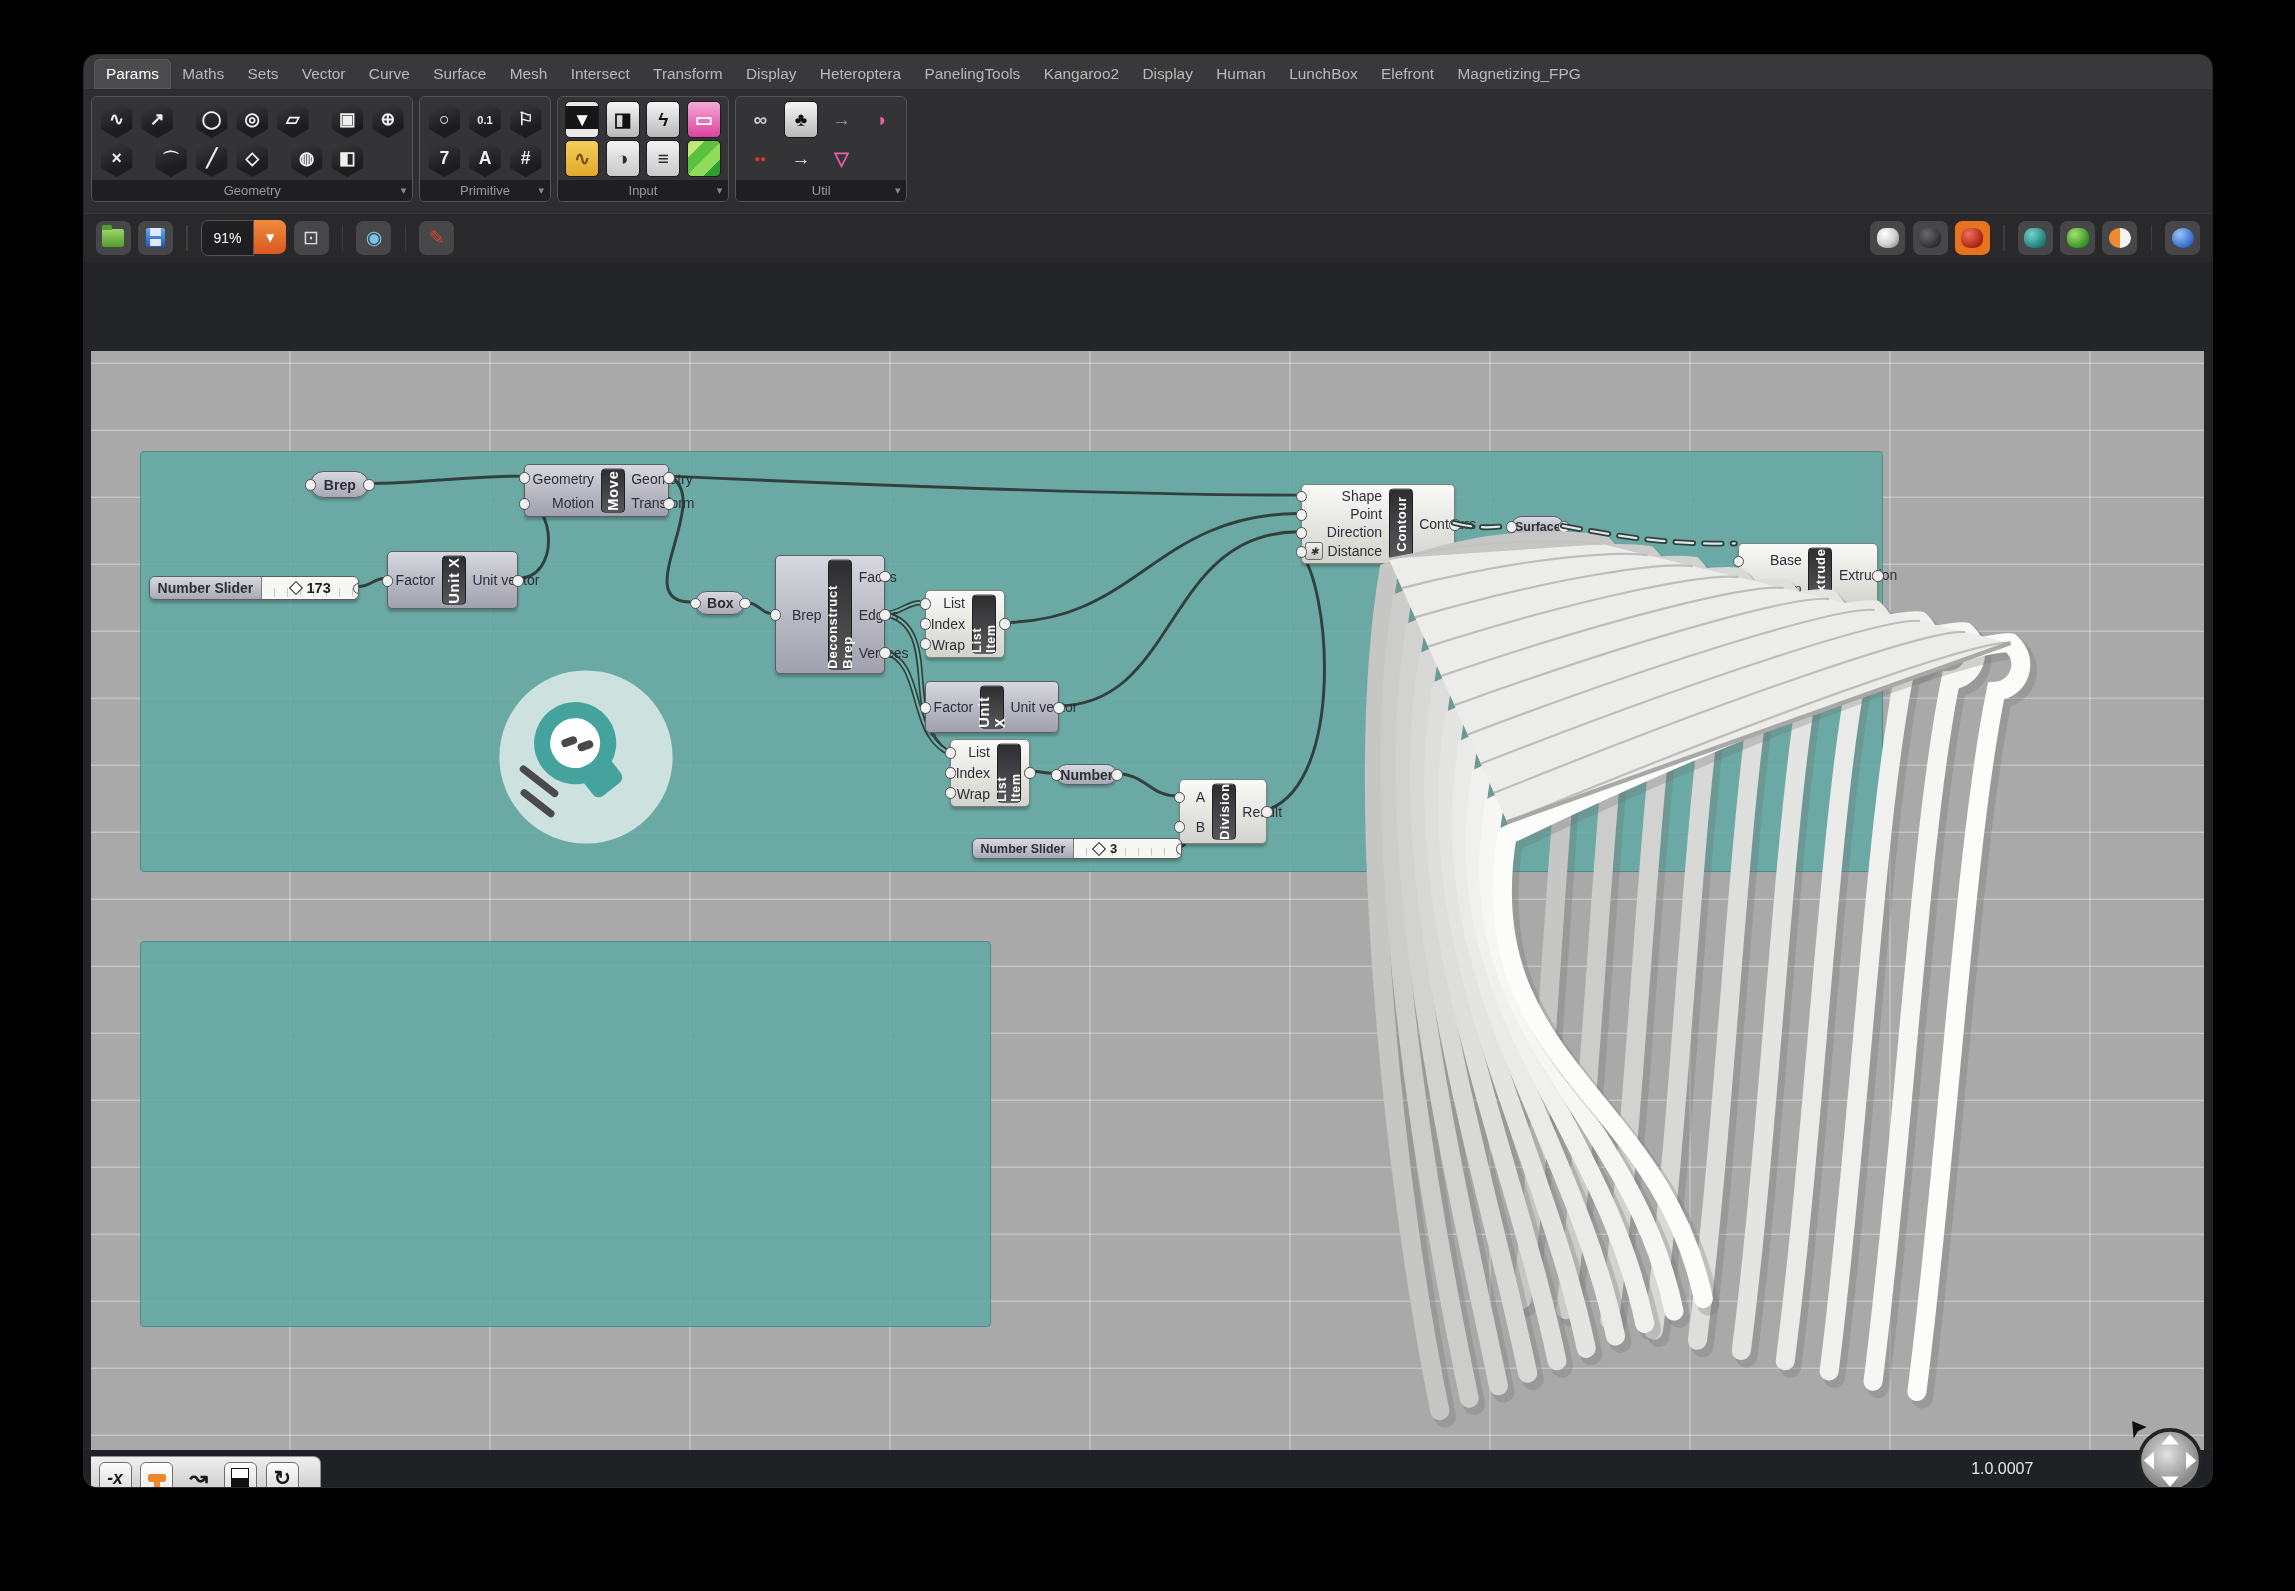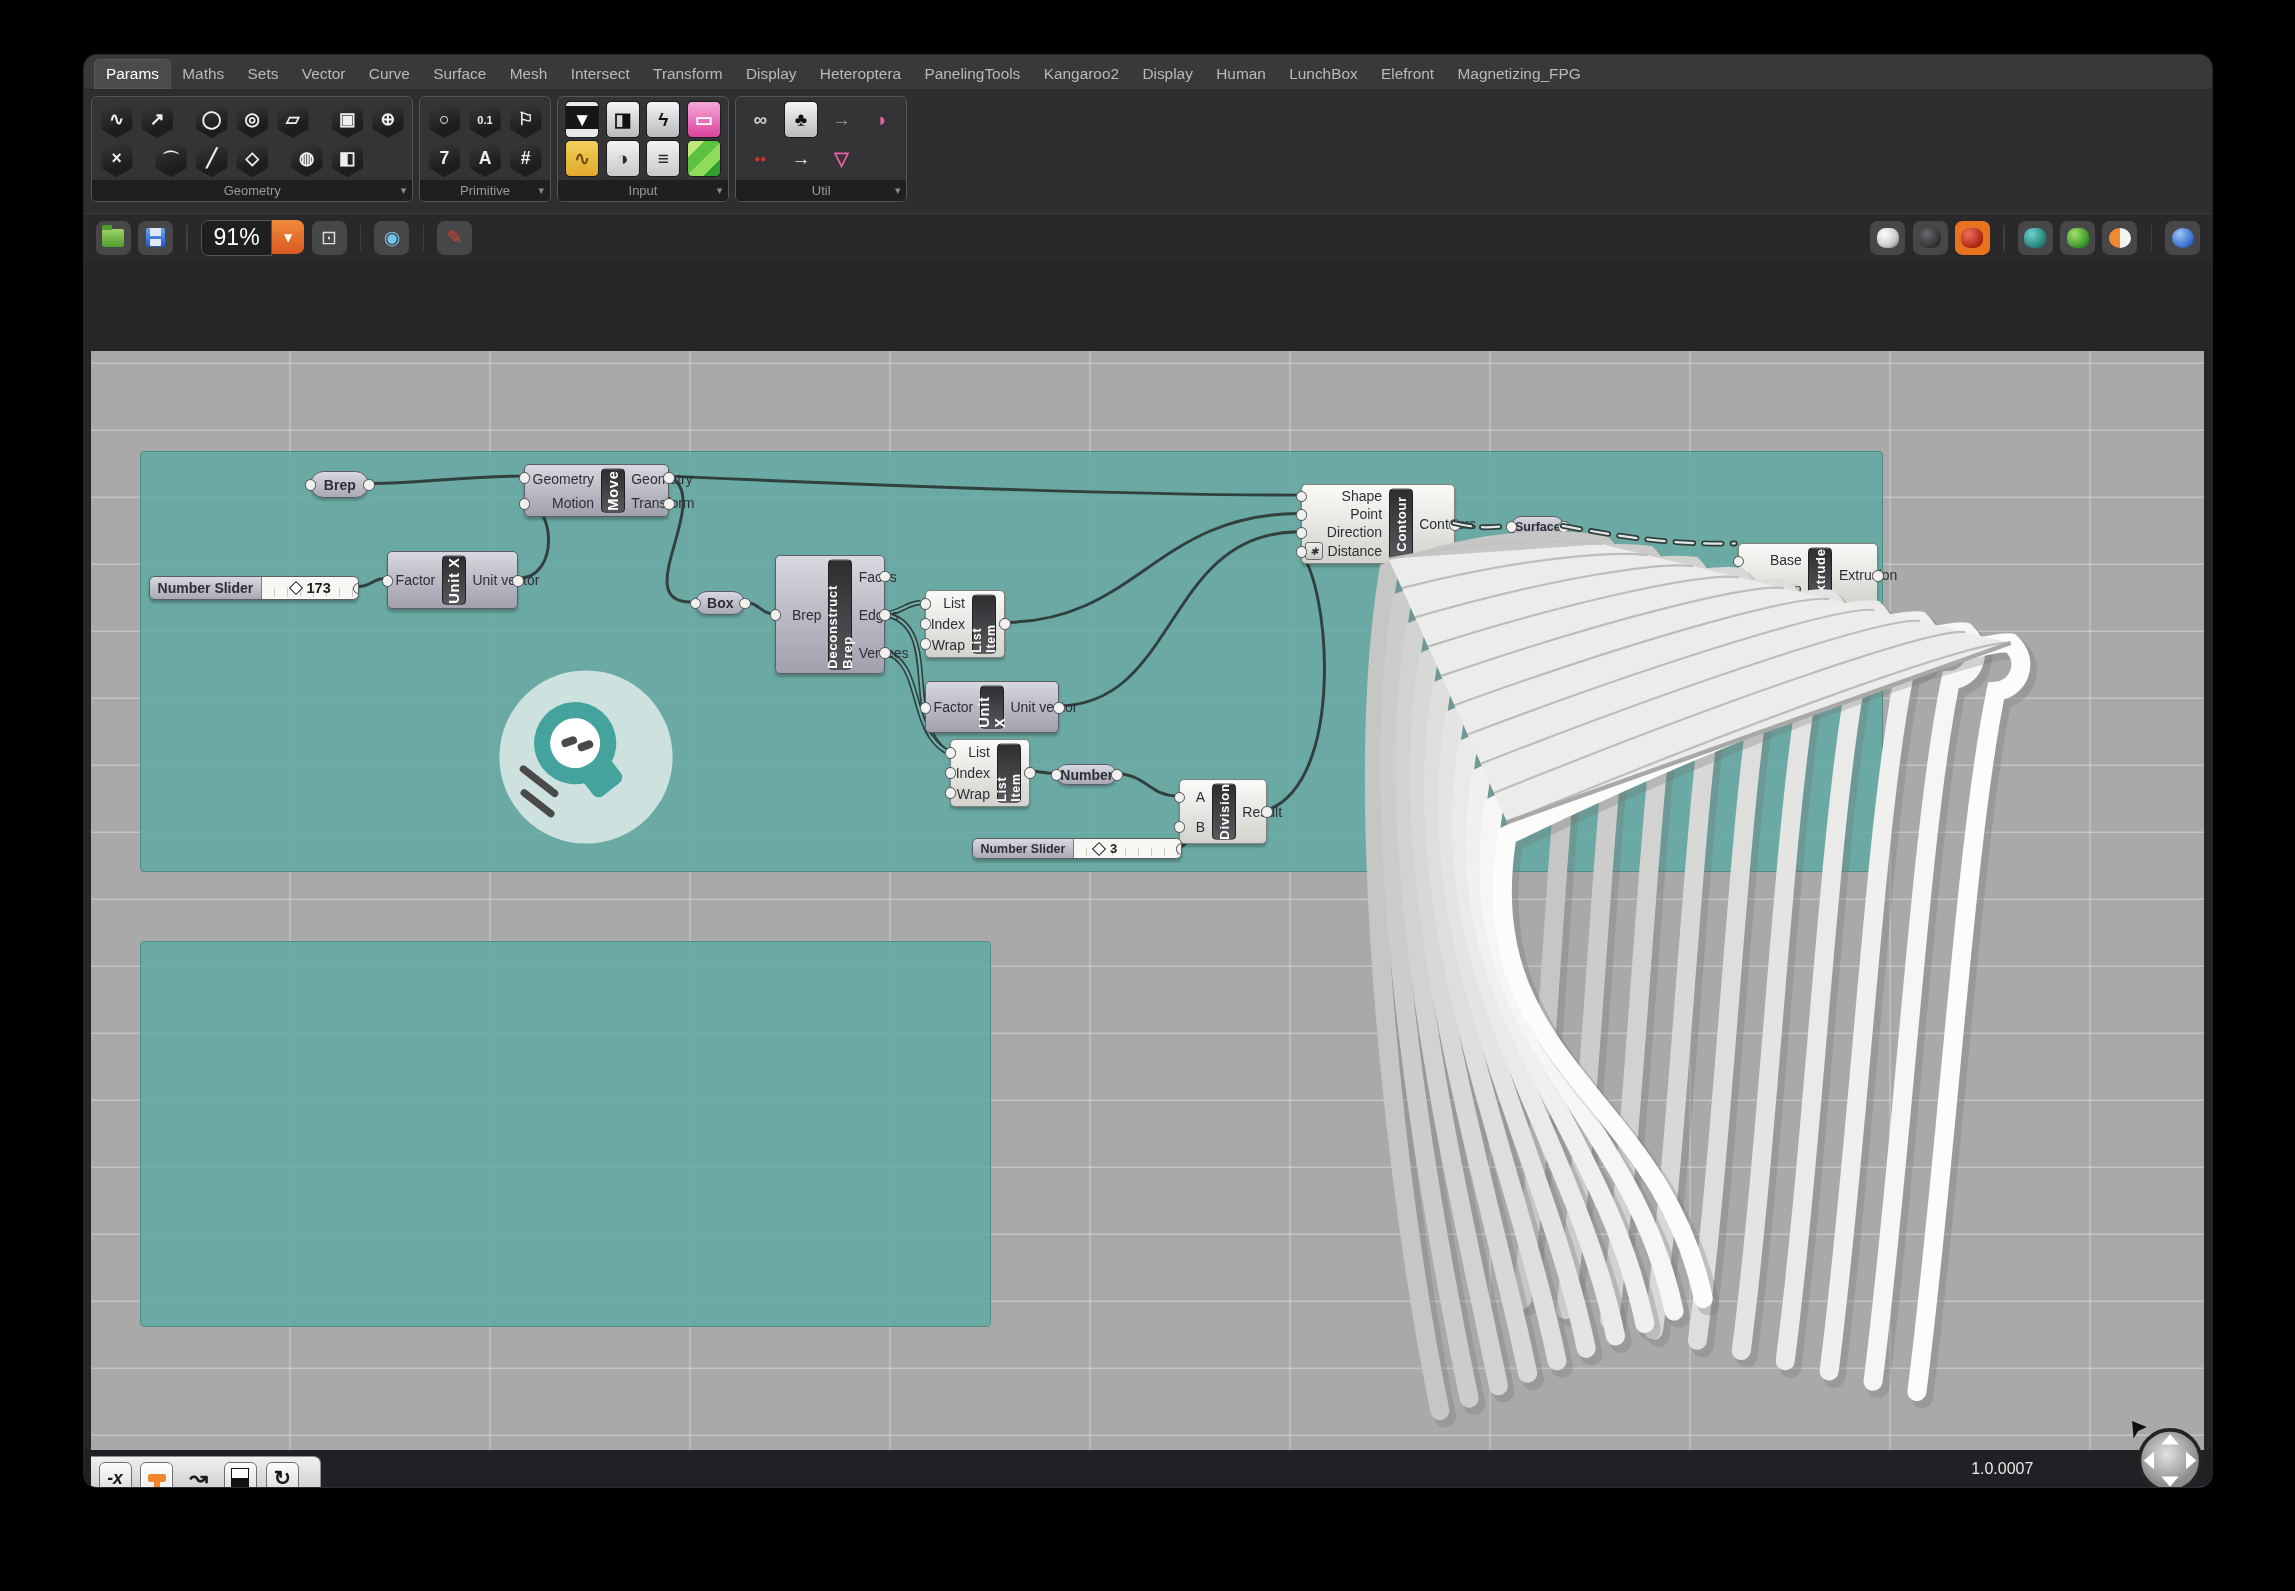--- a/index.html
+++ b/index.html
@@ -40,21 +40,21 @@
   .t-silver{background:linear-gradient(#f2f2f2,#c9c9c9);color:#2c2c2c;}
   .t-green{background:linear-gradient(135deg,#bfe87a 0 25%,#5cc13e 25% 50%,#8fdc5a 50% 75%,#2f9e2f 75%);color:#fff;}
   .t-none{background:transparent;border-color:transparent;}
   .g-red{color:#d93a2b;} .g-gray{color:#9a9a9a;} .g-white{color:#f2f2f2;} .g-pinkglyph{color:#e560a8;} .g-silver{color:#cfcfcf;}
   
   .toolbar2{height:48px;background:#29292b;border-top:0.7px solid #3a3a3c;display:flex;align-items:center;padding:0 11.7px;gap:7.3px;}
   .tbtn{width:35px;height:34px;border-radius:7.3px;background:#47474a;display:flex;align-items:center;justify-content:center;}
   .tbtn.sel{background:#e8731f;}
   .tsep{width:1.5px;height:26px;background:#3e3e40;margin:0 5.9px;}
   .zoompill{height:34px;border-radius:7.3px 0 0 7.3px;background:#1f1f21;border:0.7px solid #555;display:flex;align-items:center;padding:0 11.7px;}
-  .zoompill span{color:#fff;font-size:23px;text-align:center;}
+  .zoompill span{color:#fff;font-size:14px;text-align:center;}
   .zoomdd{width:32px;height:34px;background:linear-gradient(#f08a3c,#d9591f);border-radius:0 7.3px 7.3px 0;
           display:flex;align-items:center;justify-content:center;color:#fff;font-size:14.6px;font-weight:bold;}
   .ico-folder{width:22px;height:17.6px;background:linear-gradient(#9fd468,#4f9e2e);border-radius:2.2px;position:relative;}
   .ico-folder:before{content:'';position:absolute;top:-3.7px;left:0;width:10.2px;height:4.4px;background:#4f9e2e;border-radius:1.5px 1.5px 0 0;}
   .ico-save{width:19px;height:19px;background:linear-gradient(#6aa8f0,#2456c4);border-radius:2.2px;position:relative;}
   .ico-save:before{content:'';position:absolute;left:4.4px;top:0;width:10.2px;height:7.3px;background:#dfe9fa;}
   .ico-save:after{content:'';position:absolute;left:3.7px;bottom:1.5px;width:11.7px;height:6.6px;background:#dfe9fa;border-radius:0.7px;}
   .glyph{font-size:19px;color:#ddd;}
   .orb{width:22px;height:20.5px;border-radius:40%;}
   .orb.white{background:radial-gradient(circle at 35% 30%,#fff,#cfcfcf 55%,#6f6f6f);}

